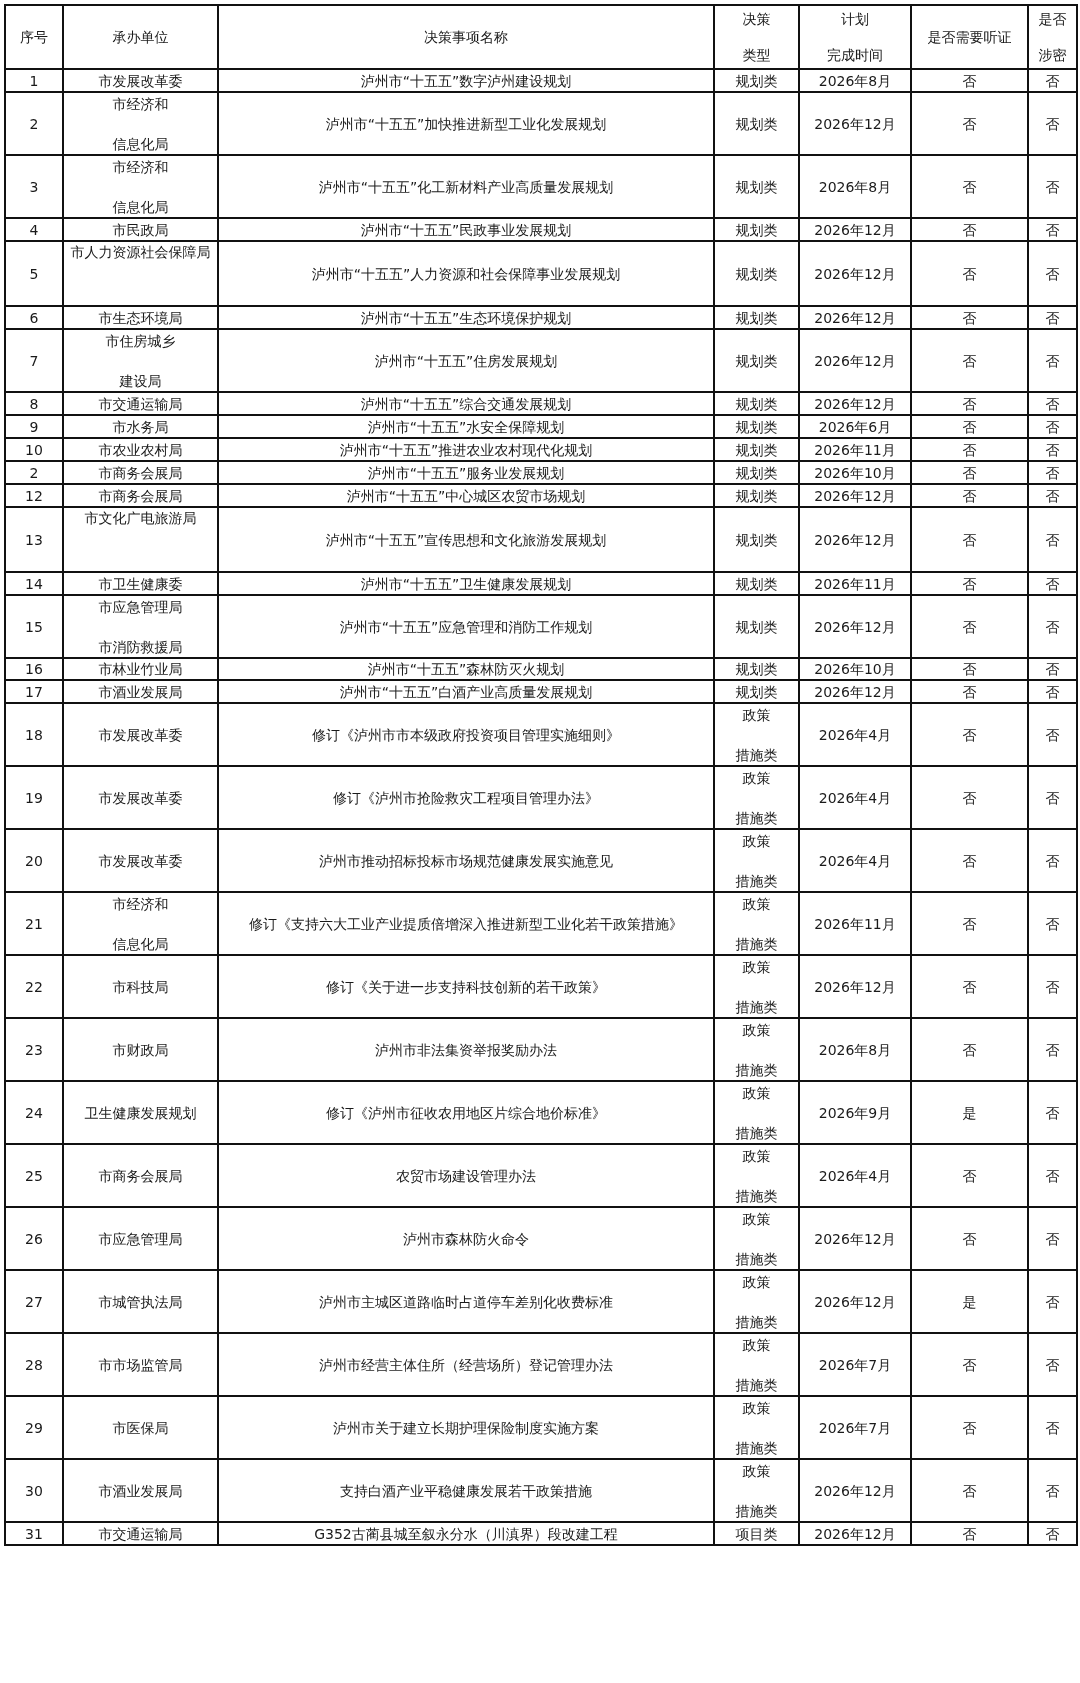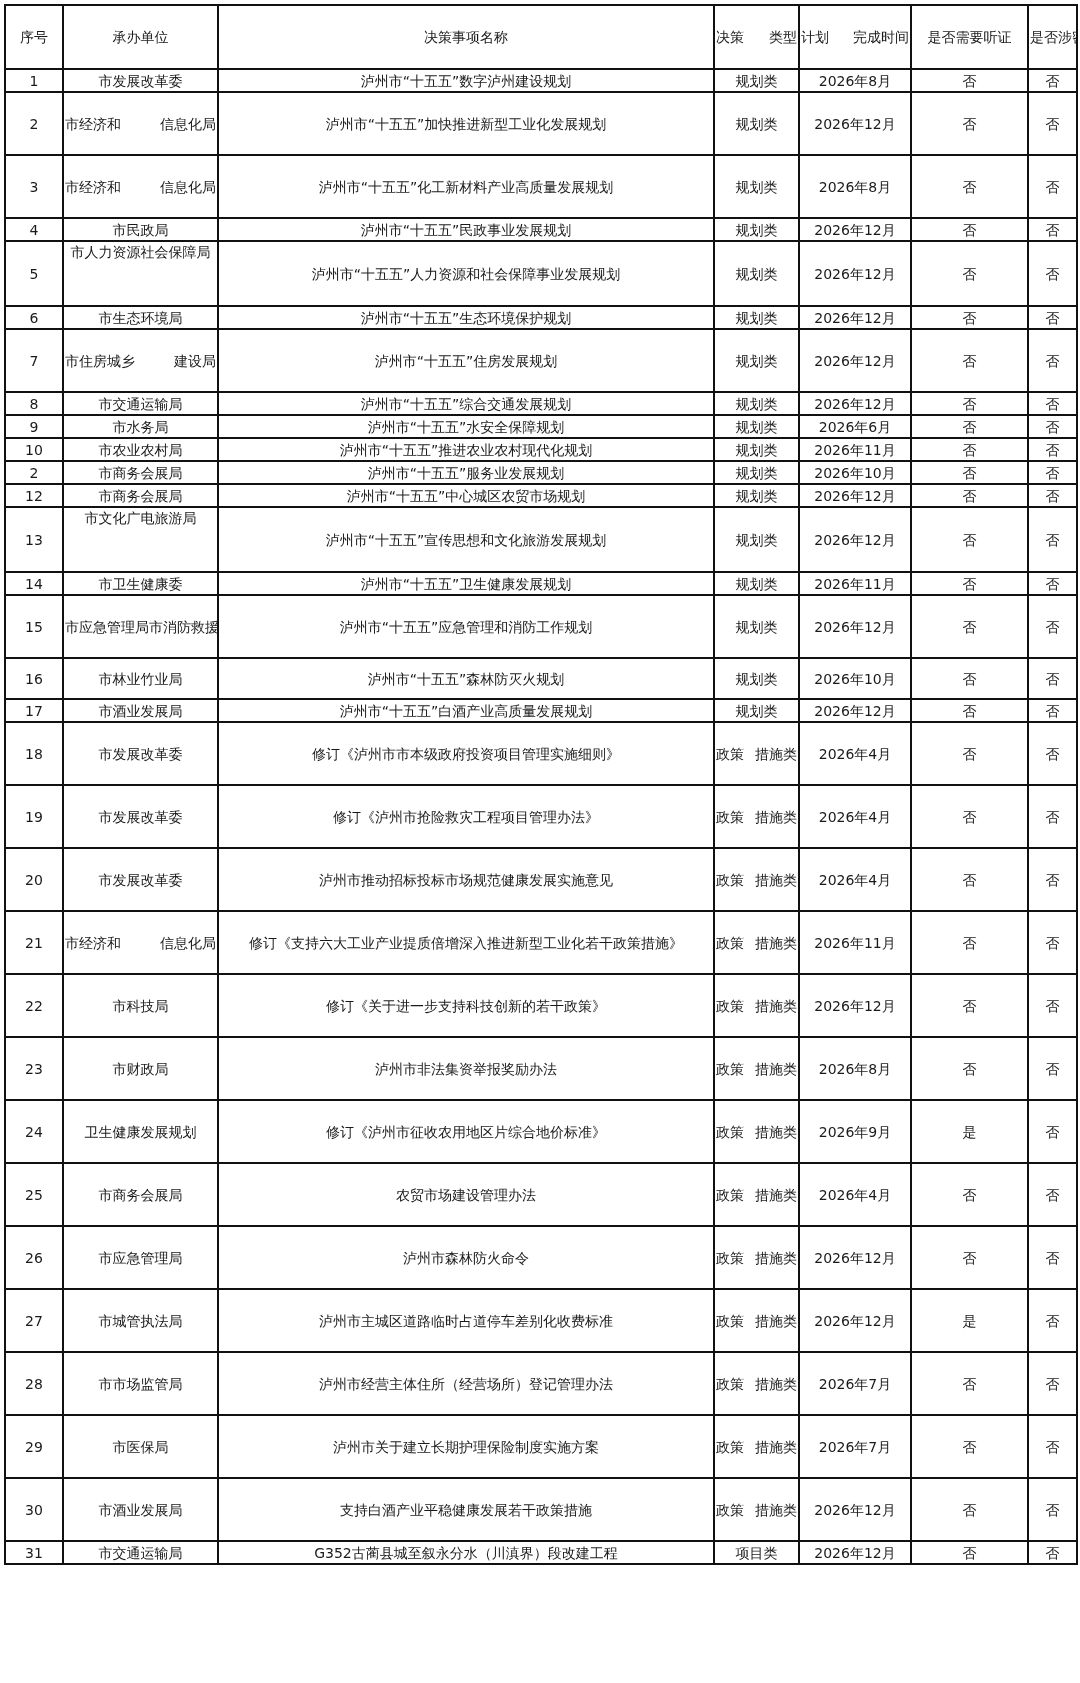--- a/index.html
+++ b/index.html
@@ -12,22 +12,22 @@
   }
   table.plan td, table.plan th {
     border: 2px solid #111111;
     text-align: center; vertical-align: middle;
     font-size: 14px; font-weight: normal;
     padding: 0 1px; line-height: 20px;
     white-space: nowrap; overflow: hidden;
   }
   table.plan th { height: 62px; }
   .unit-top { display: flex; flex-direction: column; align-items: center; height: 63px; justify-content: flex-start; }
-  .stack-2 { display:flex; align-items:center; justify-content:space-between; height: 60px; }
-  .hdr-2 { display:flex; flex-direction:row; align-items:center; justify-content:space-between; height: 56px; }
+  .stack-2 { display:flex; flex-direction:column; align-items:center; justify-content:space-between; height: 60px; }
+  .hdr-2 { display:flex; flex-direction:column; align-items:center; justify-content:space-between; height: 56px; }
 </style>
 </head>
 <body>
 
 <table class="plan">
   <colgroup>
     <col style="width:58px">
     <col style="width:155px">
     <col style="width:496px">
     <col style="width:85px">
@@ -218,21 +218,21 @@
             <span>市应急管理局</span>
             <span>市消防救援局</span>
           </div>
         </td>
         <td>泸州市“十五五”应急管理和消防工作规划</td>
         <td><span>规划类</span></td>
         <td>2026年12月</td>
         <td>否</td>
         <td>否</td>
       </tr>
-      <tr style="height: 41px;">
+      <tr style="height: 22px;">
         <td>16</td>
         <td><span>市林业竹业局</span></td>
         <td>泸州市“十五五”森林防灭火规划</td>
         <td><span>规划类</span></td>
         <td>2026年10月</td>
         <td>否</td>
         <td>否</td>
       </tr>
       <tr style="height: 23px;">
         <td>17</td>

